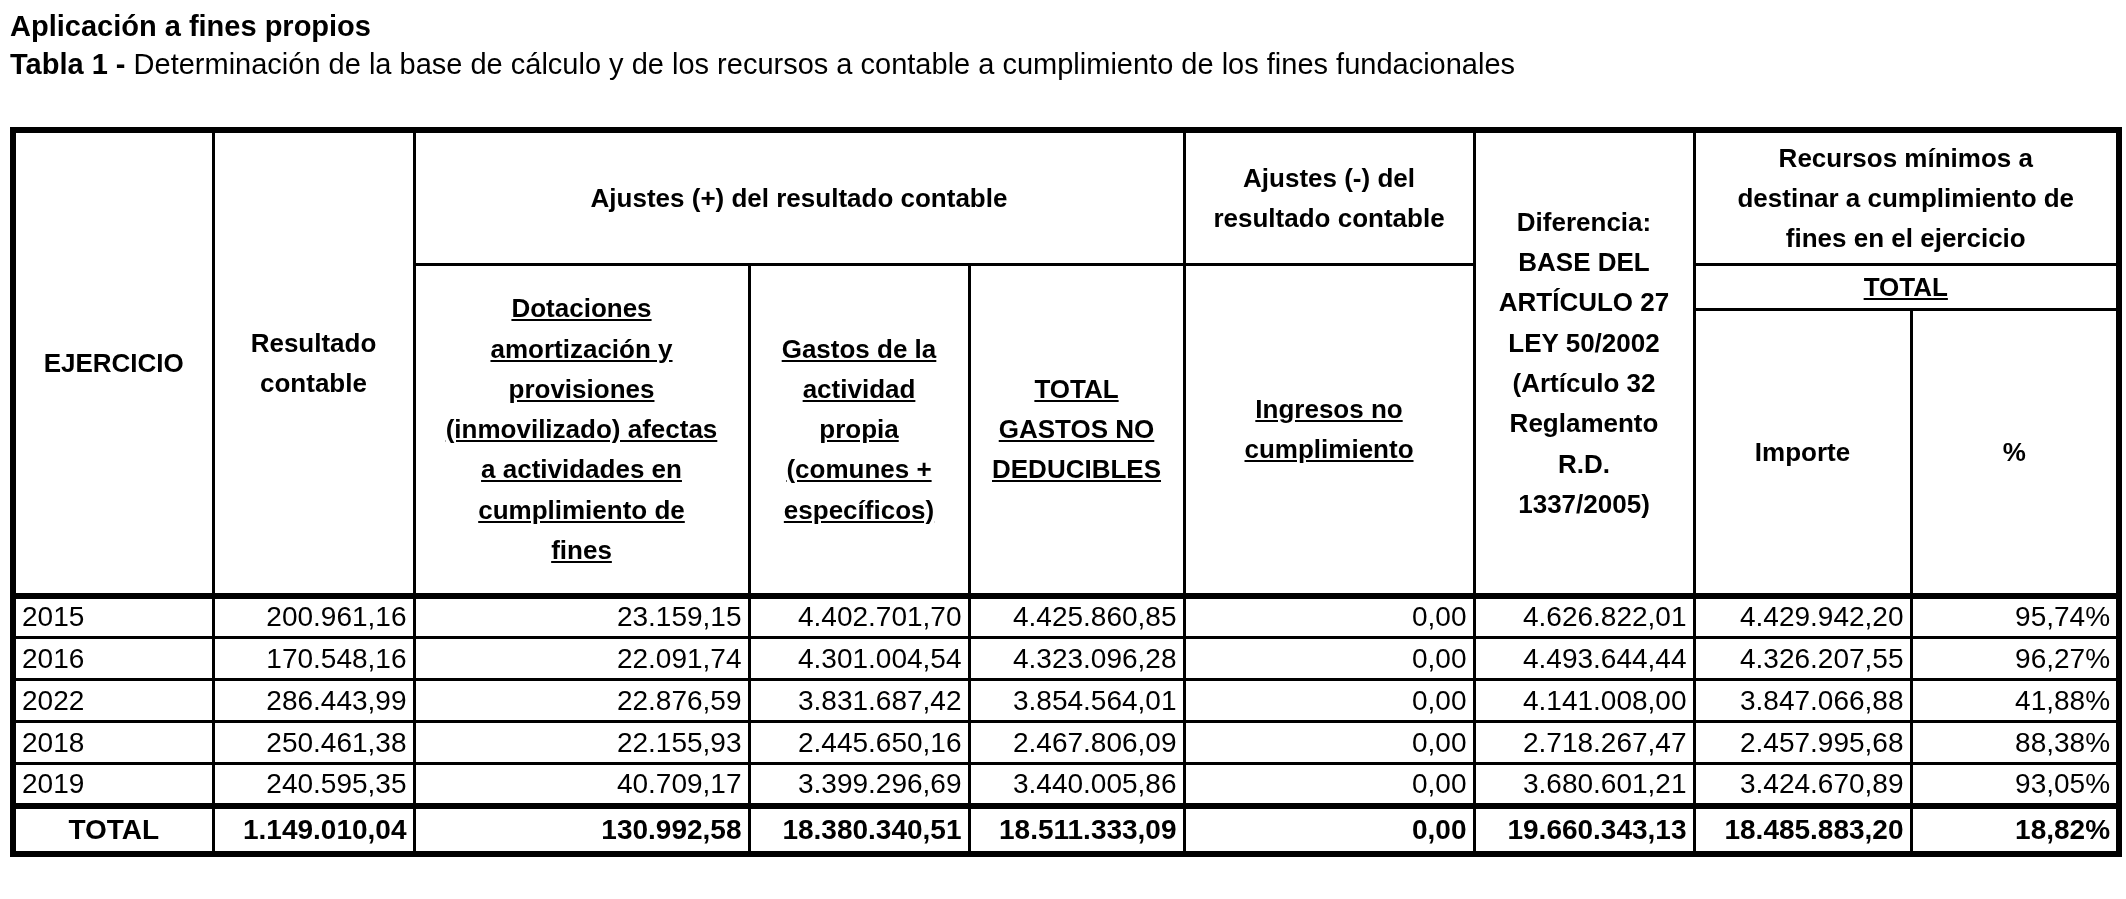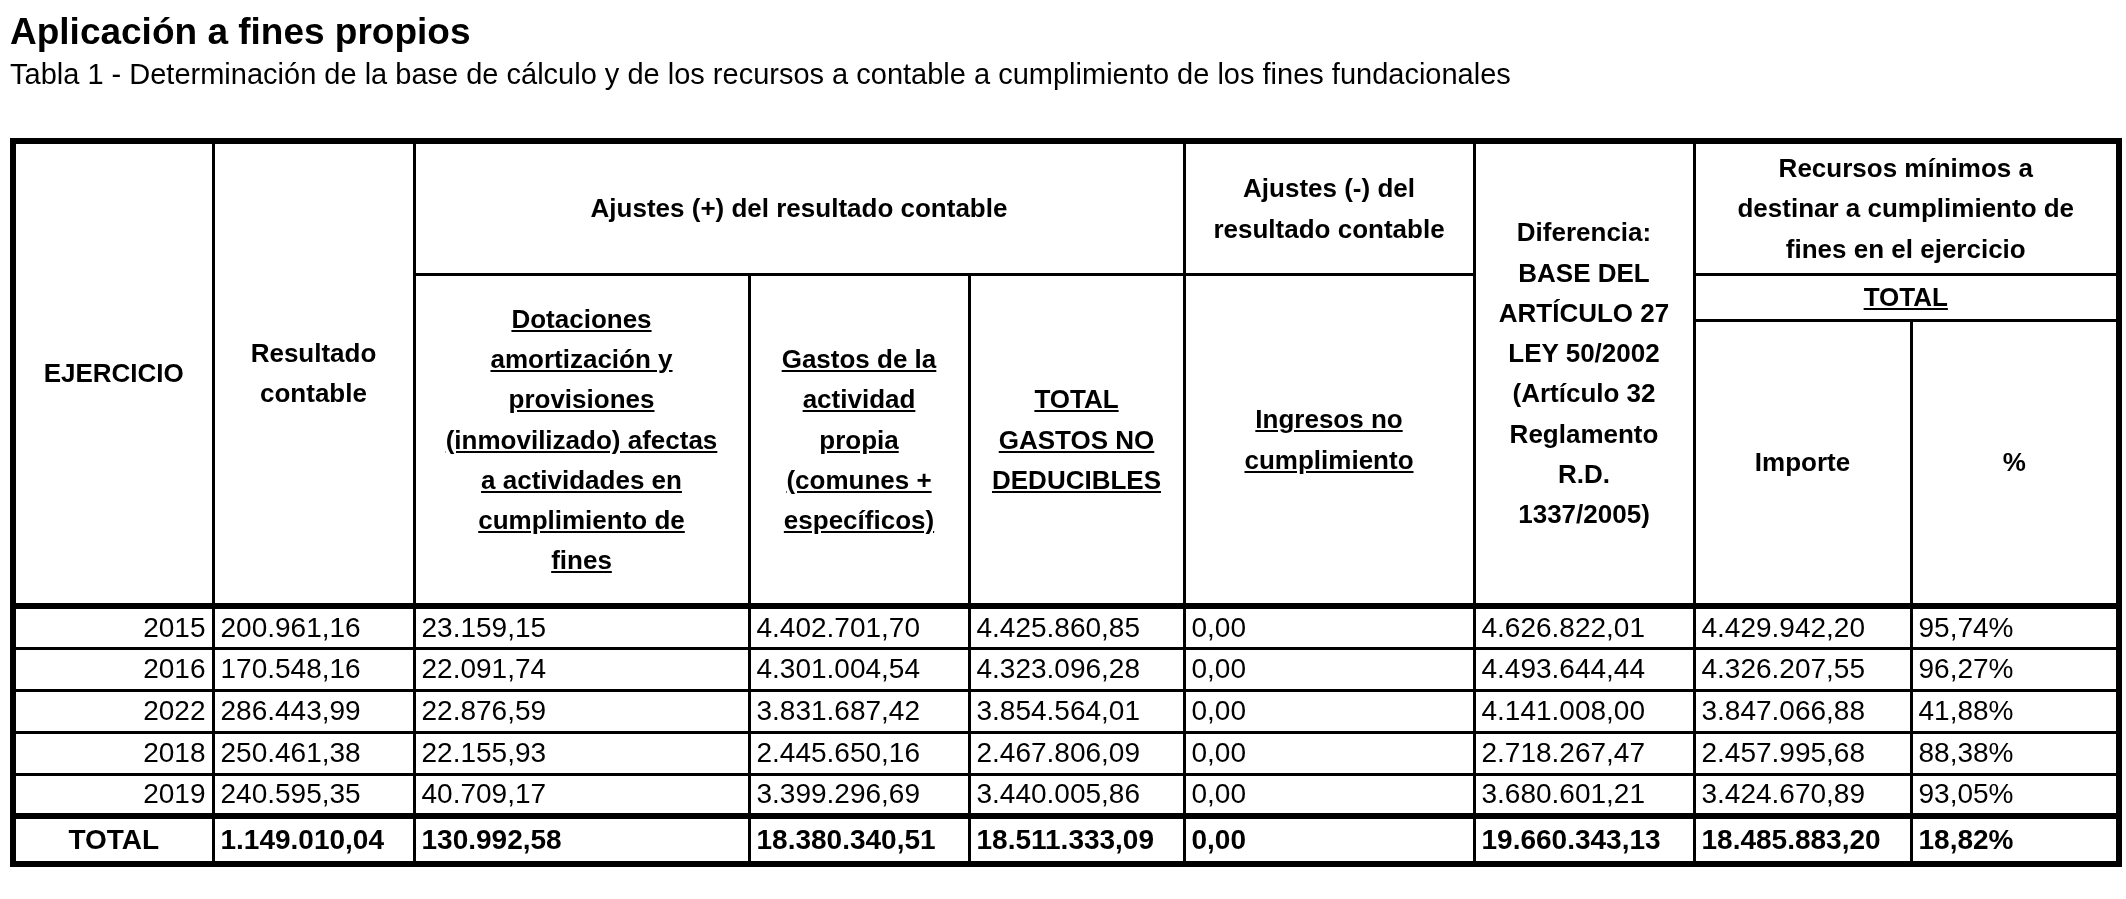--- a/index.html
+++ b/index.html
@@ -11,29 +11,29 @@
   }
   .page {
     width: 2126px;
     height: 899px;
     box-sizing: border-box;
     padding: 8px 0 0 10px;
     overflow: hidden;
   }
   .doc-title {
     font-weight: bold;
-    font-size: 37px;
+    font-size: 29px;
     line-height: 1.3;
   }
   .doc-caption {
     font-size: 29px;
     line-height: 1.3;
     margin-bottom: 44px;
   }
-  .doc-caption .bold { font-weight: normal; }
+  .doc-caption .bold { font-weight: bold; }
 
   table.fines {
     border-collapse: collapse;
     table-layout: fixed;
     width: 2106px;
     border: 6px solid #000;
     background: #fff;
   }
   table.fines th, table.fines td {
     border: 3px solid #000;
@@ -45,22 +45,22 @@
     font-size: 26px;
     line-height: 1.55;
     text-align: center;
     padding: 1px 2px;
   }
   .pre { white-space: pre-line; }
   table.fines td {
     font-size: 28px;
     padding: 0 6px;
   }
-  td.num { text-align: left; padding-right: 10px; }
-  td.year { text-align: right; }
+  td.num { text-align: right; padding-right: 10px; }
+  td.year { text-align: left; }
   tr.hr1 { height: 134px; }
   tr.hr2 { height: 40px; text-decoration: underline; }
   tr.hr3 { height: 286px; }
   tr.data { height: 42px; }
   tr.data-first td { border-top: 6px solid #000; }
   tr.total-row td { border-top: 6px solid #000; font-weight: bold; height: 42px; }
   tr.total-row td.label { text-align: center; }
 </style>
 </head>
 <body>

